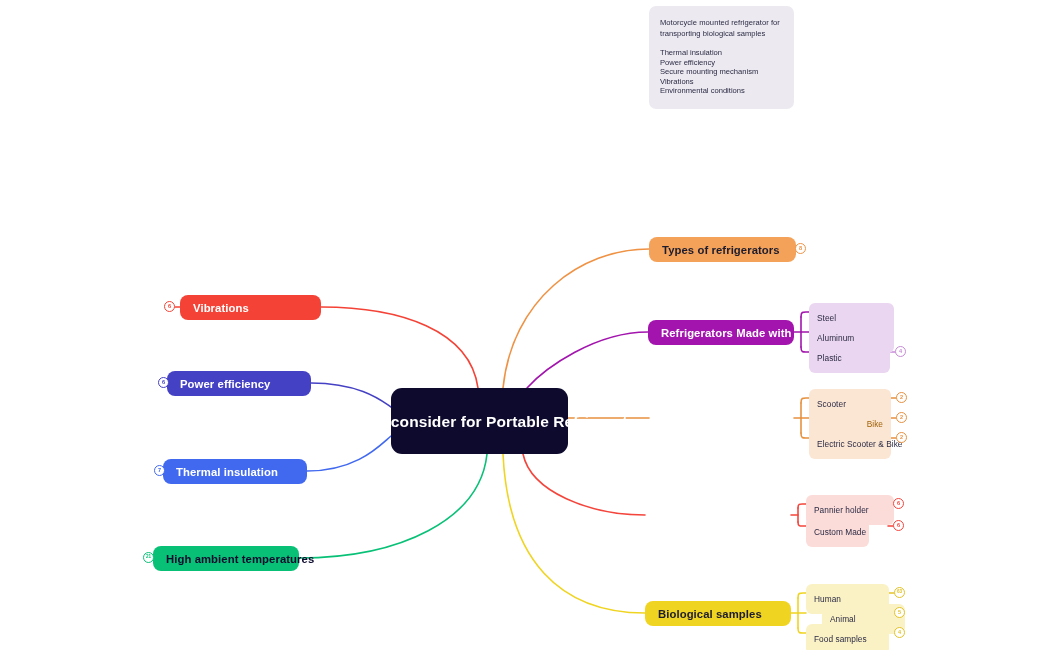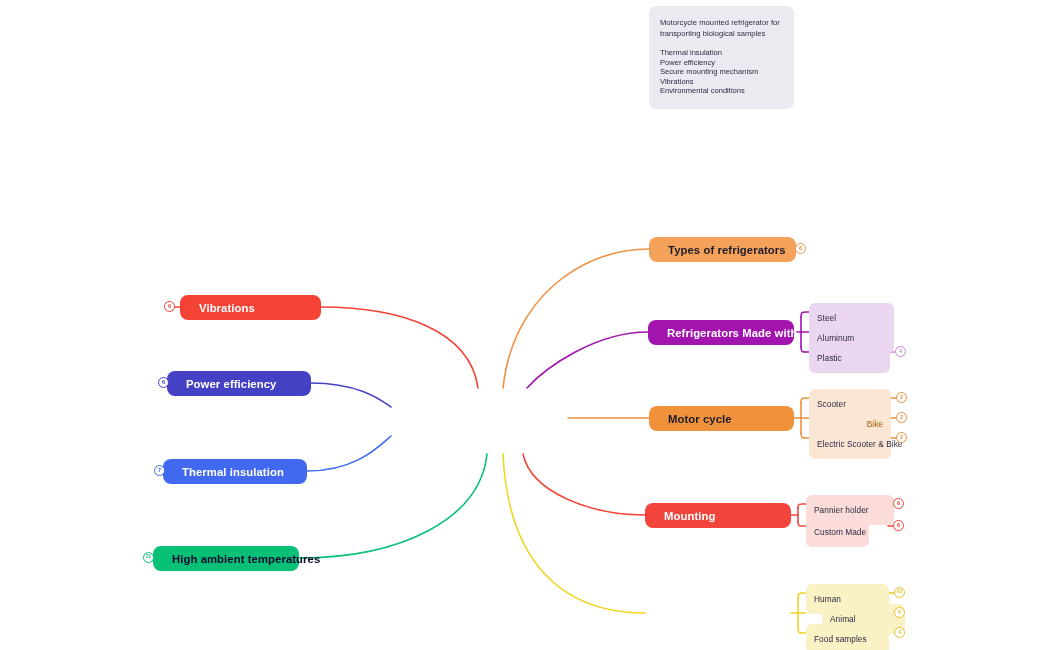--- a/index.html
+++ b/index.html
@@ -51,21 +51,21 @@
     z-index:6;
   }
   .central .lbl{
     font-size:15.5px;line-height:19px;font-weight:700;
     letter-spacing:.1px;
   }
 
   
   .l1{
     height:25px;border-radius:8px;
-    padding:0 19px;
+    padding:0 13px;
     font-weight:700;
     z-index:5;
   }
   .l1 .lbl{font-size:11.3px;line-height:12px;letter-spacing:.08px;}
 
   
   .l2{
     height:18px;border-radius:6px;
     padding:15px 8px;
     font-weight:400;
@@ -156,20 +156,23 @@
     <p class="note-title">Motorcycle mounted refrigerator for transporting biological samples</p>
     <ul class="note-list">
       <li>Thermal insulation</li>
       <li>Power efficiency</li>
       <li>Secure mounting mechanism</li>
       <li>Vibrations</li>
       <li>Environmental conditions</li>
     </ul>
   </div>
 
+  <div class="node central">
+    <span class="lbl">Things to consider for Portable Refrigerator</span>
+  </div>
 
   <div class="node l1" style="left:180px;top:295px;width:141px;background:#f44336;color:#ffffff;">
     <span class="lbl">Vibrations</span>
   </div>
   <div class="badge" style="left:164px;top:301px;color:#f44336;">
     <span class="bnum">6</span>
   </div>
 
   <div class="node l1" style="left:167px;top:371px;width:144px;background:#4541c4;color:#ffffff;">
     <span class="lbl">Power efficiency</span>
@@ -208,58 +211,55 @@
   <div class="node l2" style="left:809px;top:323px;width:85px;background:#ead6f0;color:#2b2a44;">
     <span class="lbl">Aluminum</span>
   </div>
   <div class="node l2" style="left:809px;top:343px;width:81px;background:#ead6f0;color:#2b2a44;">
     <span class="lbl">Plastic</span>
   </div>
   <div class="badge" style="left:895px;top:346px;color:#c78ad6;">
     <span class="bnum">4</span>
   </div>
 
-  <div class="node l1" style="left:649px;top:406px;width:145px;background:#f0923c;color:#1c1c2e;">
-    <span class="lbl">Motor cycle</span>
-  </div>
   <div class="node l2" style="left:809px;top:389px;width:82px;background:#fbe6d4;color:#2b2a44;">
     <span class="lbl">Scooter</span>
   </div>
   <div class="badge" style="left:896px;top:392px;color:#e8913f;">
     <span class="bnum">2</span>
   </div>
   <div class="node l2" style="left:809px;top:409px;width:82px;background:#fbe6d4;color:#a16207;justify-content:flex-end;">
     <span class="lbl">Bike</span>
   </div>
   <div class="badge" style="left:896px;top:412px;color:#e8913f;">
     <span class="bnum">2</span>
   </div>
   <div class="node l2" style="left:809px;top:429px;width:82px;background:#fbe6d4;color:#2b2a44;">
     <span class="lbl">Electric Scooter &amp; Bike</span>
   </div>
   <div class="badge" style="left:896px;top:432px;color:#e8913f;">
     <span class="bnum">2</span>
   </div>
 
-  <div class="node l1" style="left:645px;top:503px;width:146px;background:#f4453c;color:#ffffff;">
-    <span class="lbl">Mounting</span>
-  </div>
   <div class="node l2" style="left:806px;top:495px;width:88px;background:#fbdcd9;color:#2b2a44;">
     <span class="lbl">Pannier holder</span>
   </div>
   <div class="badge" style="left:893px;top:498px;color:#f4453c;">
     <span class="bnum">6</span>
   </div>
   <div class="node l2" style="left:806px;top:517px;width:63px;background:#fbdcd9;color:#2b2a44;">
     <span class="lbl">Custom Made</span>
   </div>
   <div class="badge" style="left:893px;top:520px;color:#f4453c;">
     <span class="bnum">6</span>
   </div>
 
+  <div class="node l1" style="left:645px;top:601px;width:146px;background:#f0d422;color:#1c1c2e;">
+    <span class="lbl">Biological samples</span>
+  </div>
   <div class="node l2" style="left:806px;top:584px;width:83px;background:#faf2c4;color:#2b2a44;">
     <span class="lbl">Human</span>
   </div>
   <div class="badge" style="left:894px;top:587px;color:#e3c327;font-size:4.6px;">
     <span class="bnum">63</span>
   </div>
   <div class="node l2" style="left:806px;top:604px;width:83px;background:#faf2c4;color:#2b2a44;margin-left:16px;">
     <span class="lbl">Animal</span>
   </div>
   <div class="badge" style="left:894px;top:607px;color:#e3c327;">

